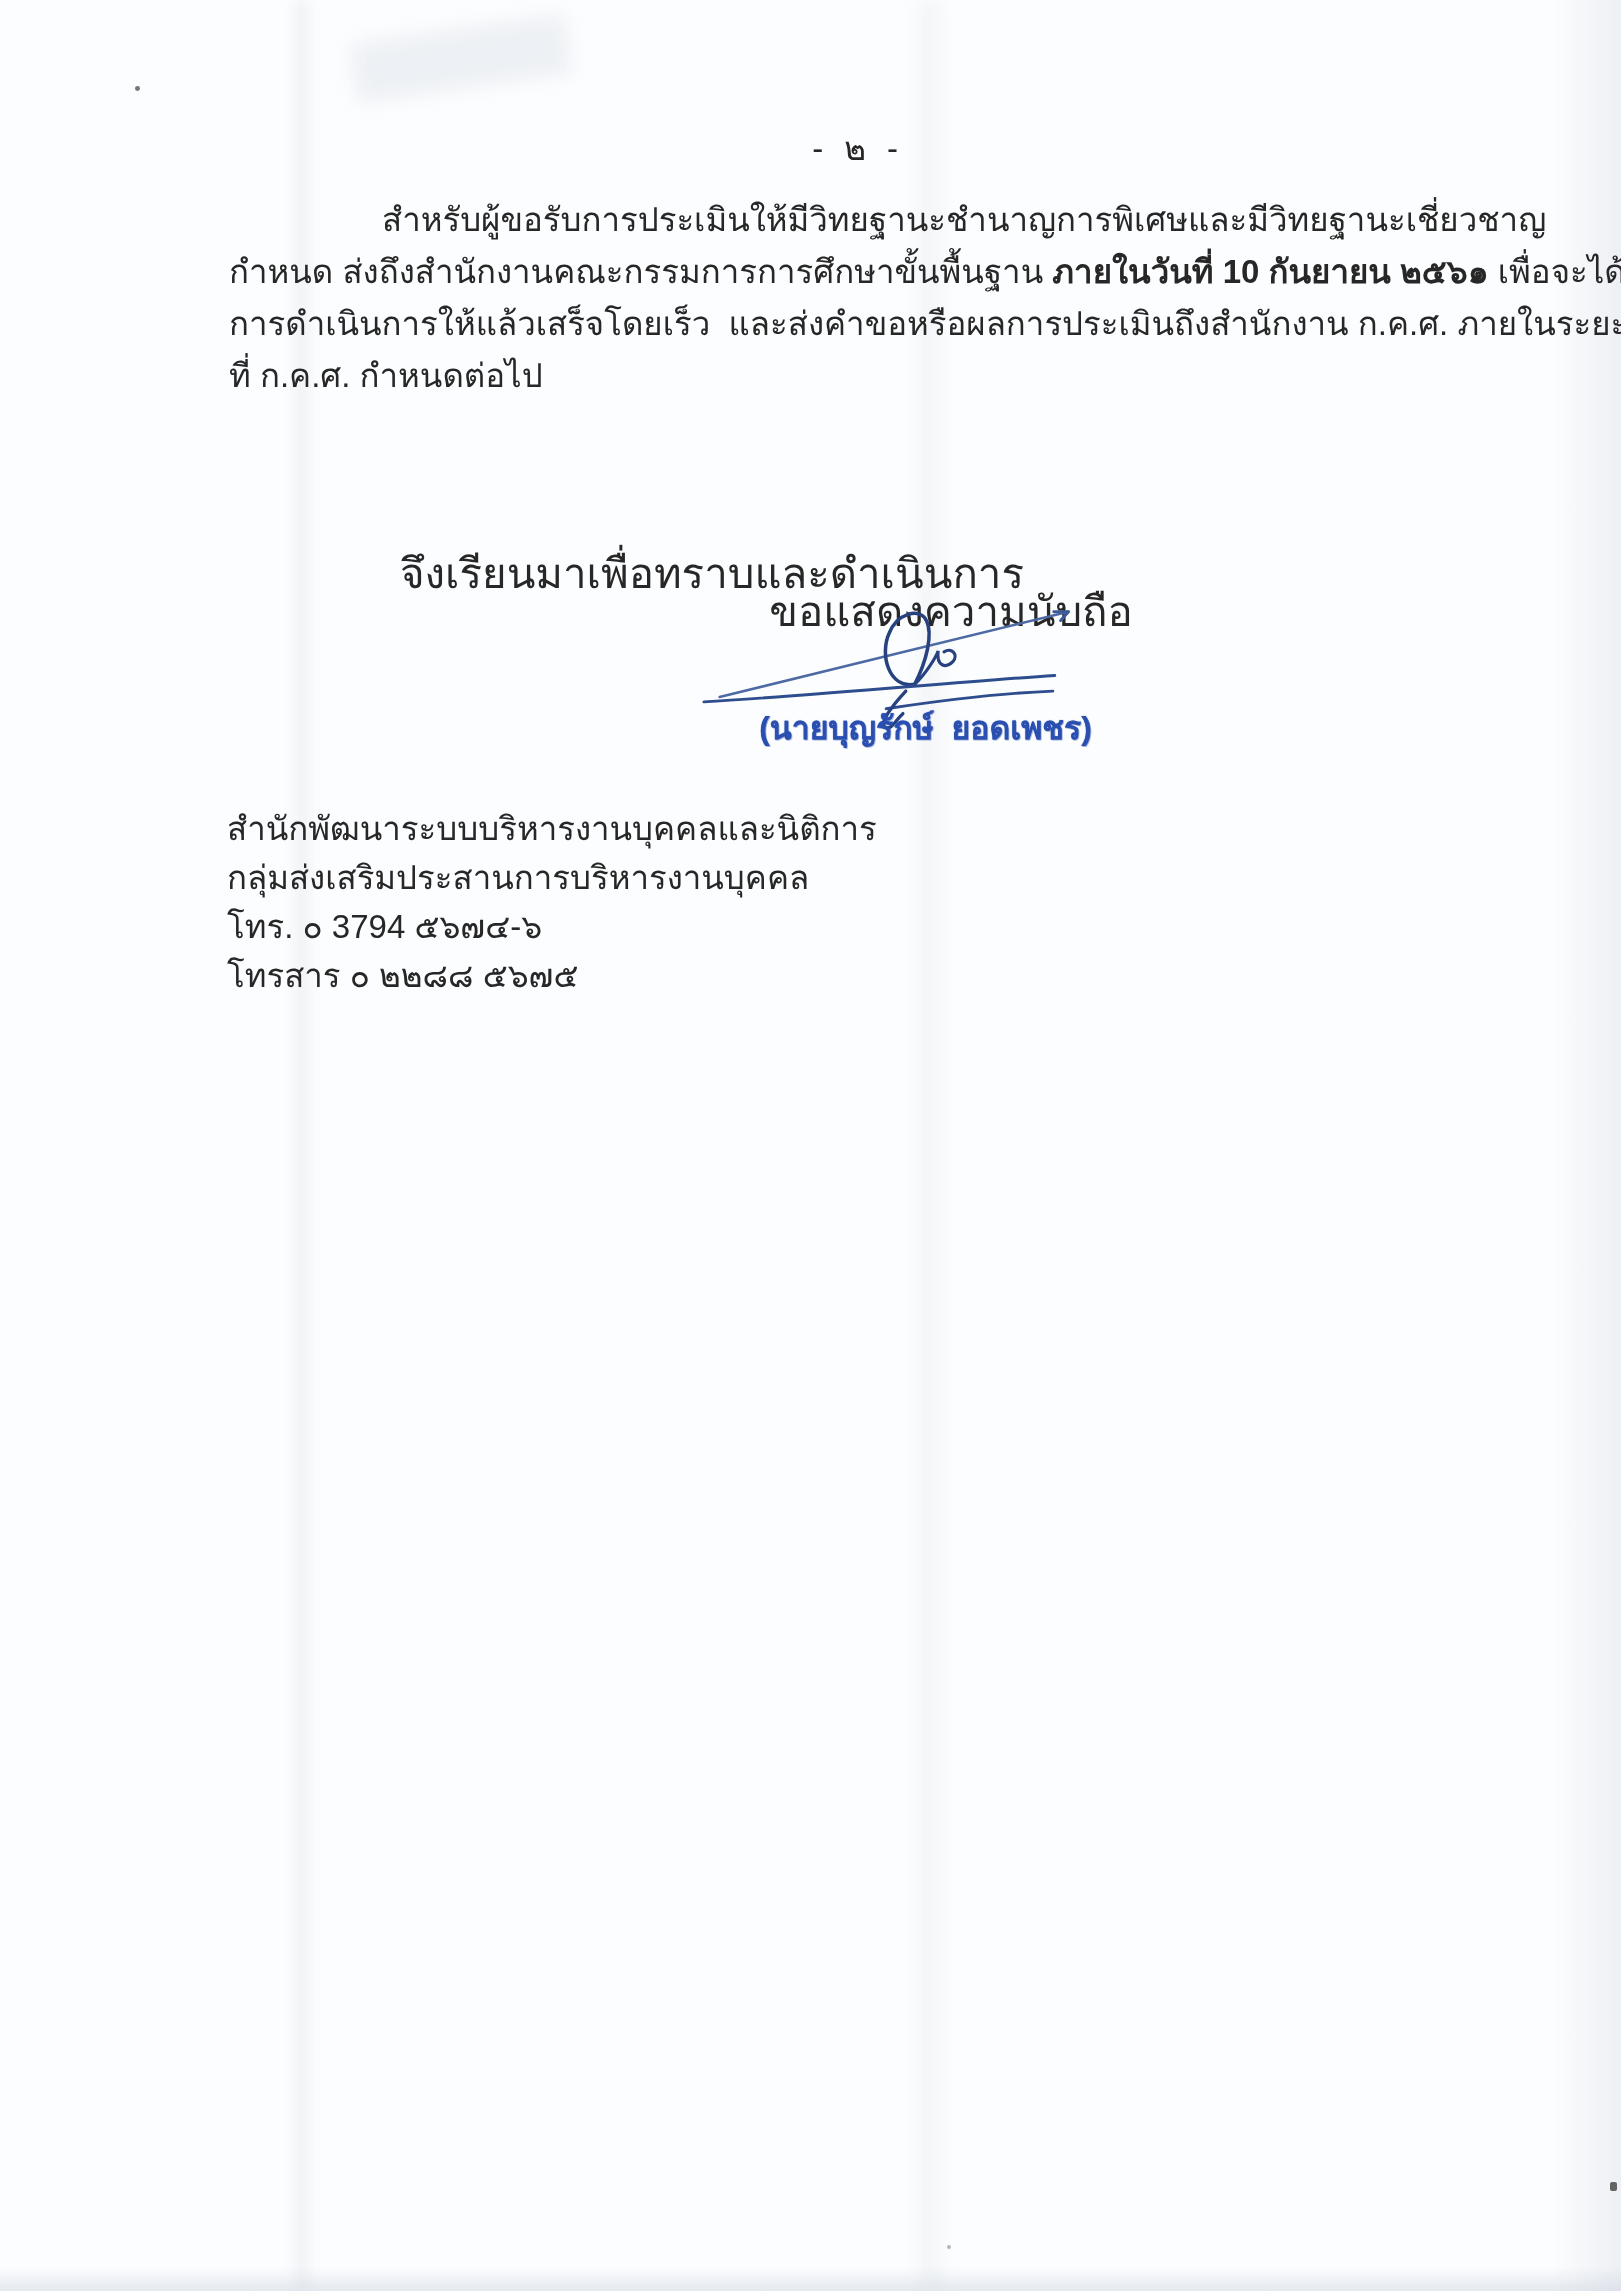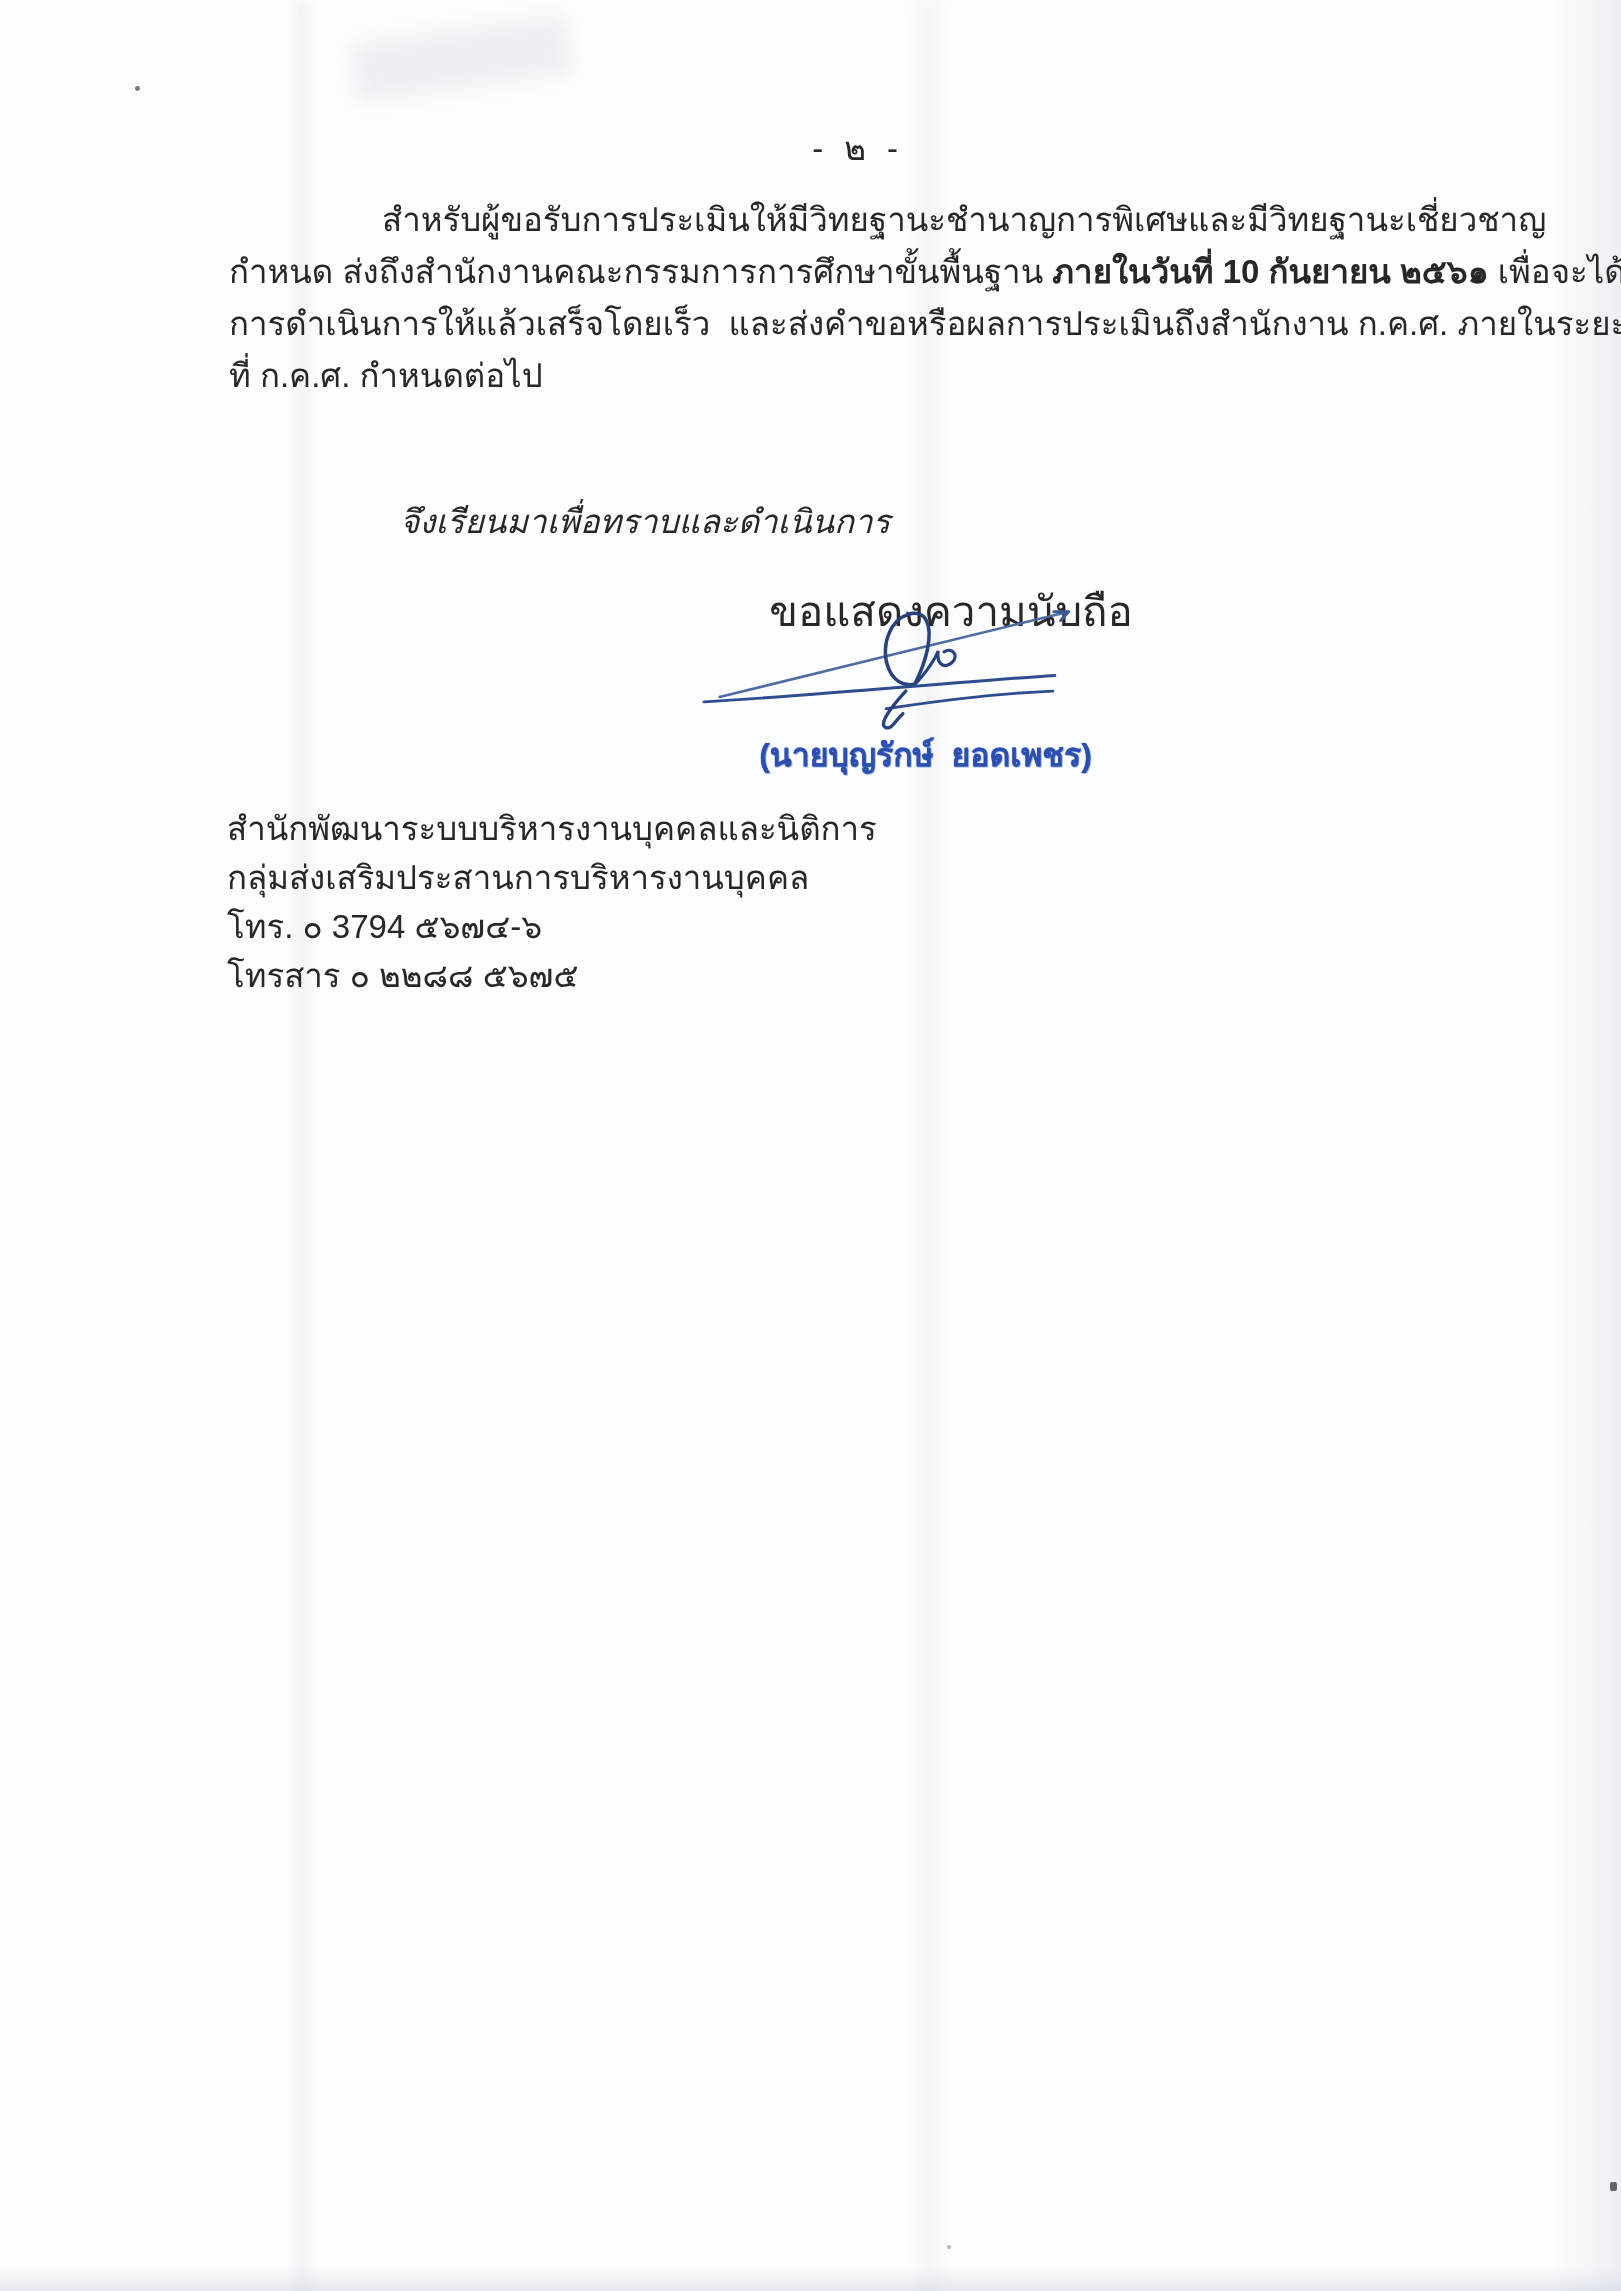--- a/index.html
+++ b/index.html
@@ -35,30 +35,30 @@
     letter-spacing:5.9px;
   }
   .para {
     position:absolute; left:229px; top:194px; width:1284px;
     font-size:33px; line-height:52px;
   }
   .line { white-space:pre; height:52px; }
   .indent1 { text-indent:153px; }
   .bold-seg { font-weight:bold; }
   .closing {
-    position:absolute; left:229px; top:496px; width:1284px;
-    font-size:33px; line-height:52px; text-indent:171px; white-space:pre;font-style:italic;
+    position:absolute; left:229px; top:548px; width:1284px;
+    font-size:42px; line-height:52px; text-indent:171px; white-space:pre;
   }
   .salutation {
     position:absolute; left:716px; top:578px; width:470px;
     font-size:42px; text-align:center; white-space:pre;
   }
   .signature-wrap { position:absolute; left:698px; top:598px; width:396px; height:147px; }
   .stamp-name {
-    position:absolute; left:651px; top:729px; width:549px;
+    position:absolute; left:651px; top:702px; width:549px;
     font-size:32px; font-weight:bold; text-align:center; white-space:pre;
     color:#2a4fb0;
     text-shadow:0 0 1px rgba(42,79,176,0.9), 1px 1px 0 rgba(42,79,176,0.35);
   }
   .stamp-title {
     position:absolute; left:651px; top:776px; width:568px;
     font-size:24.5px; font-weight:bold; text-align:center; white-space:pre;
     color:#2a4fb0;
     text-shadow:0 0 1.5px rgba(42,79,176,0.95), 1px 1px 0.5px rgba(42,79,176,0.5);
     filter:blur(0.3px);

